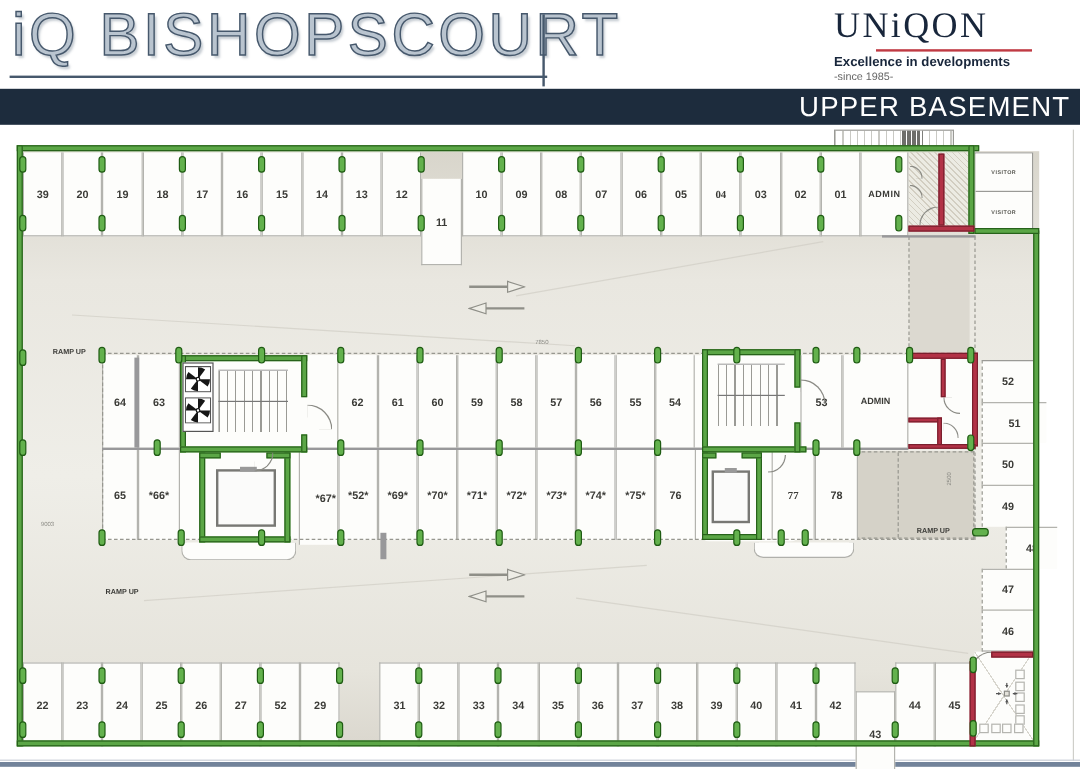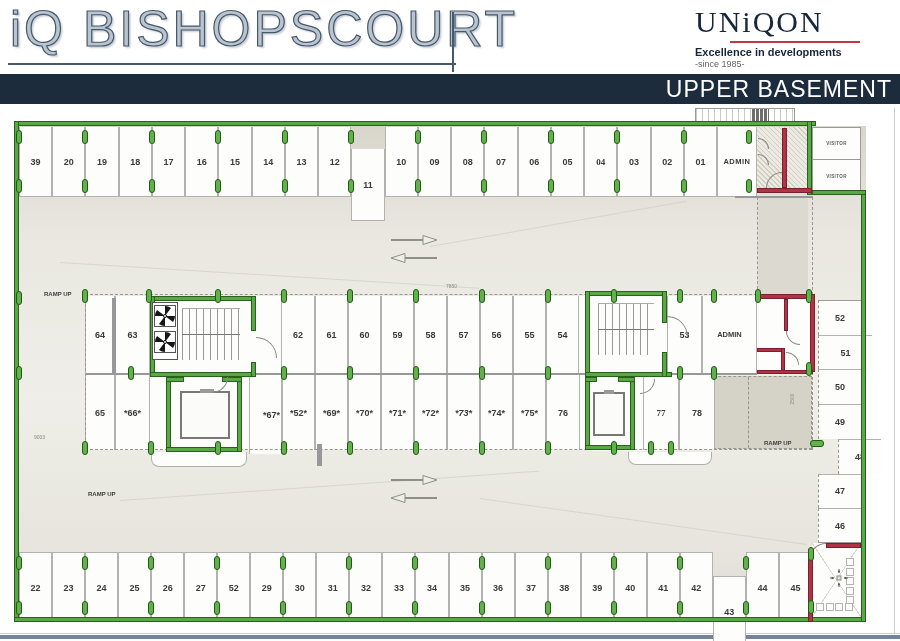--- a/index.html
+++ b/index.html
@@ -127,21 +127,20 @@
     <div class="cell" style="left: 683.8px; top: 127px; width: 33.24px; height: 70px; border-bottom: 1px solid rgb(179, 179, 174);">01</div>
     <div class="cell" style="left: 717px; top: 127px; width: 40px; height: 70px; border-bottom: 1px solid rgb(179, 179, 174); font-size: 7.5px; letter-spacing: 0.5px;">ADMIN</div>
     <div class="cell" style="left: 19px; top: 552px; width: 33.04px; height: 70px; border-top: 1px solid rgb(179, 179, 174);">22</div>
     <div class="cell" style="left: 52.04px; top: 552px; width: 33.04px; height: 70px; border-top: 1px solid rgb(179, 179, 174);">23</div>
     <div class="cell" style="left: 85.08px; top: 552px; width: 33.04px; height: 70px; border-top: 1px solid rgb(179, 179, 174);">24</div>
     <div class="cell" style="left: 118.12px; top: 552px; width: 33.04px; height: 70px; border-top: 1px solid rgb(179, 179, 174);">25</div>
     <div class="cell" style="left: 151.16px; top: 552px; width: 33.04px; height: 70px; border-top: 1px solid rgb(179, 179, 174);">26</div>
     <div class="cell" style="left: 184.2px; top: 552px; width: 33.04px; height: 70px; border-top: 1px solid rgb(179, 179, 174);">27</div>
     <div class="cell" style="left: 217.24px; top: 552px; width: 33.04px; height: 70px; border-top: 1px solid rgb(179, 179, 174);">52</div>
     <div class="cell" style="left: 250.28px; top: 552px; width: 33.04px; height: 70px; border-top: 1px solid rgb(179, 179, 174);">29</div>
-    <div class="cell" style="left: 283.32px; top: 552px; width: 33.04px; height: 70px; border-top: 1px solid rgb(179, 179, 174);">30</div>
     <div class="cell" style="left: 316.36px; top: 552px; width: 33.04px; height: 70px; border-top: 1px solid rgb(179, 179, 174);">31</div>
     <div class="cell" style="left: 349.4px; top: 552px; width: 33.04px; height: 70px; border-top: 1px solid rgb(179, 179, 174);">32</div>
     <div class="cell" style="left: 382.44px; top: 552px; width: 33.04px; height: 70px; border-top: 1px solid rgb(179, 179, 174);">33</div>
     <div class="cell" style="left: 415.48px; top: 552px; width: 33.04px; height: 70px; border-top: 1px solid rgb(179, 179, 174);">34</div>
     <div class="cell" style="left: 448.52px; top: 552px; width: 33.04px; height: 70px; border-top: 1px solid rgb(179, 179, 174);">35</div>
     <div class="cell" style="left: 481.56px; top: 552px; width: 33.04px; height: 70px; border-top: 1px solid rgb(179, 179, 174);">36</div>
     <div class="cell" style="left: 514.6px; top: 552px; width: 33.04px; height: 70px; border-top: 1px solid rgb(179, 179, 174);">37</div>
     <div class="cell" style="left: 547.64px; top: 552px; width: 33.04px; height: 70px; border-top: 1px solid rgb(179, 179, 174);">38</div>
     <div class="cell" style="left: 580.68px; top: 552px; width: 33.04px; height: 70px; border-top: 1px solid rgb(179, 179, 174);">39</div>
     <div class="cell" style="left: 613.72px; top: 552px; width: 33.04px; height: 70px; border-top: 1px solid rgb(179, 179, 174);">40</div>

